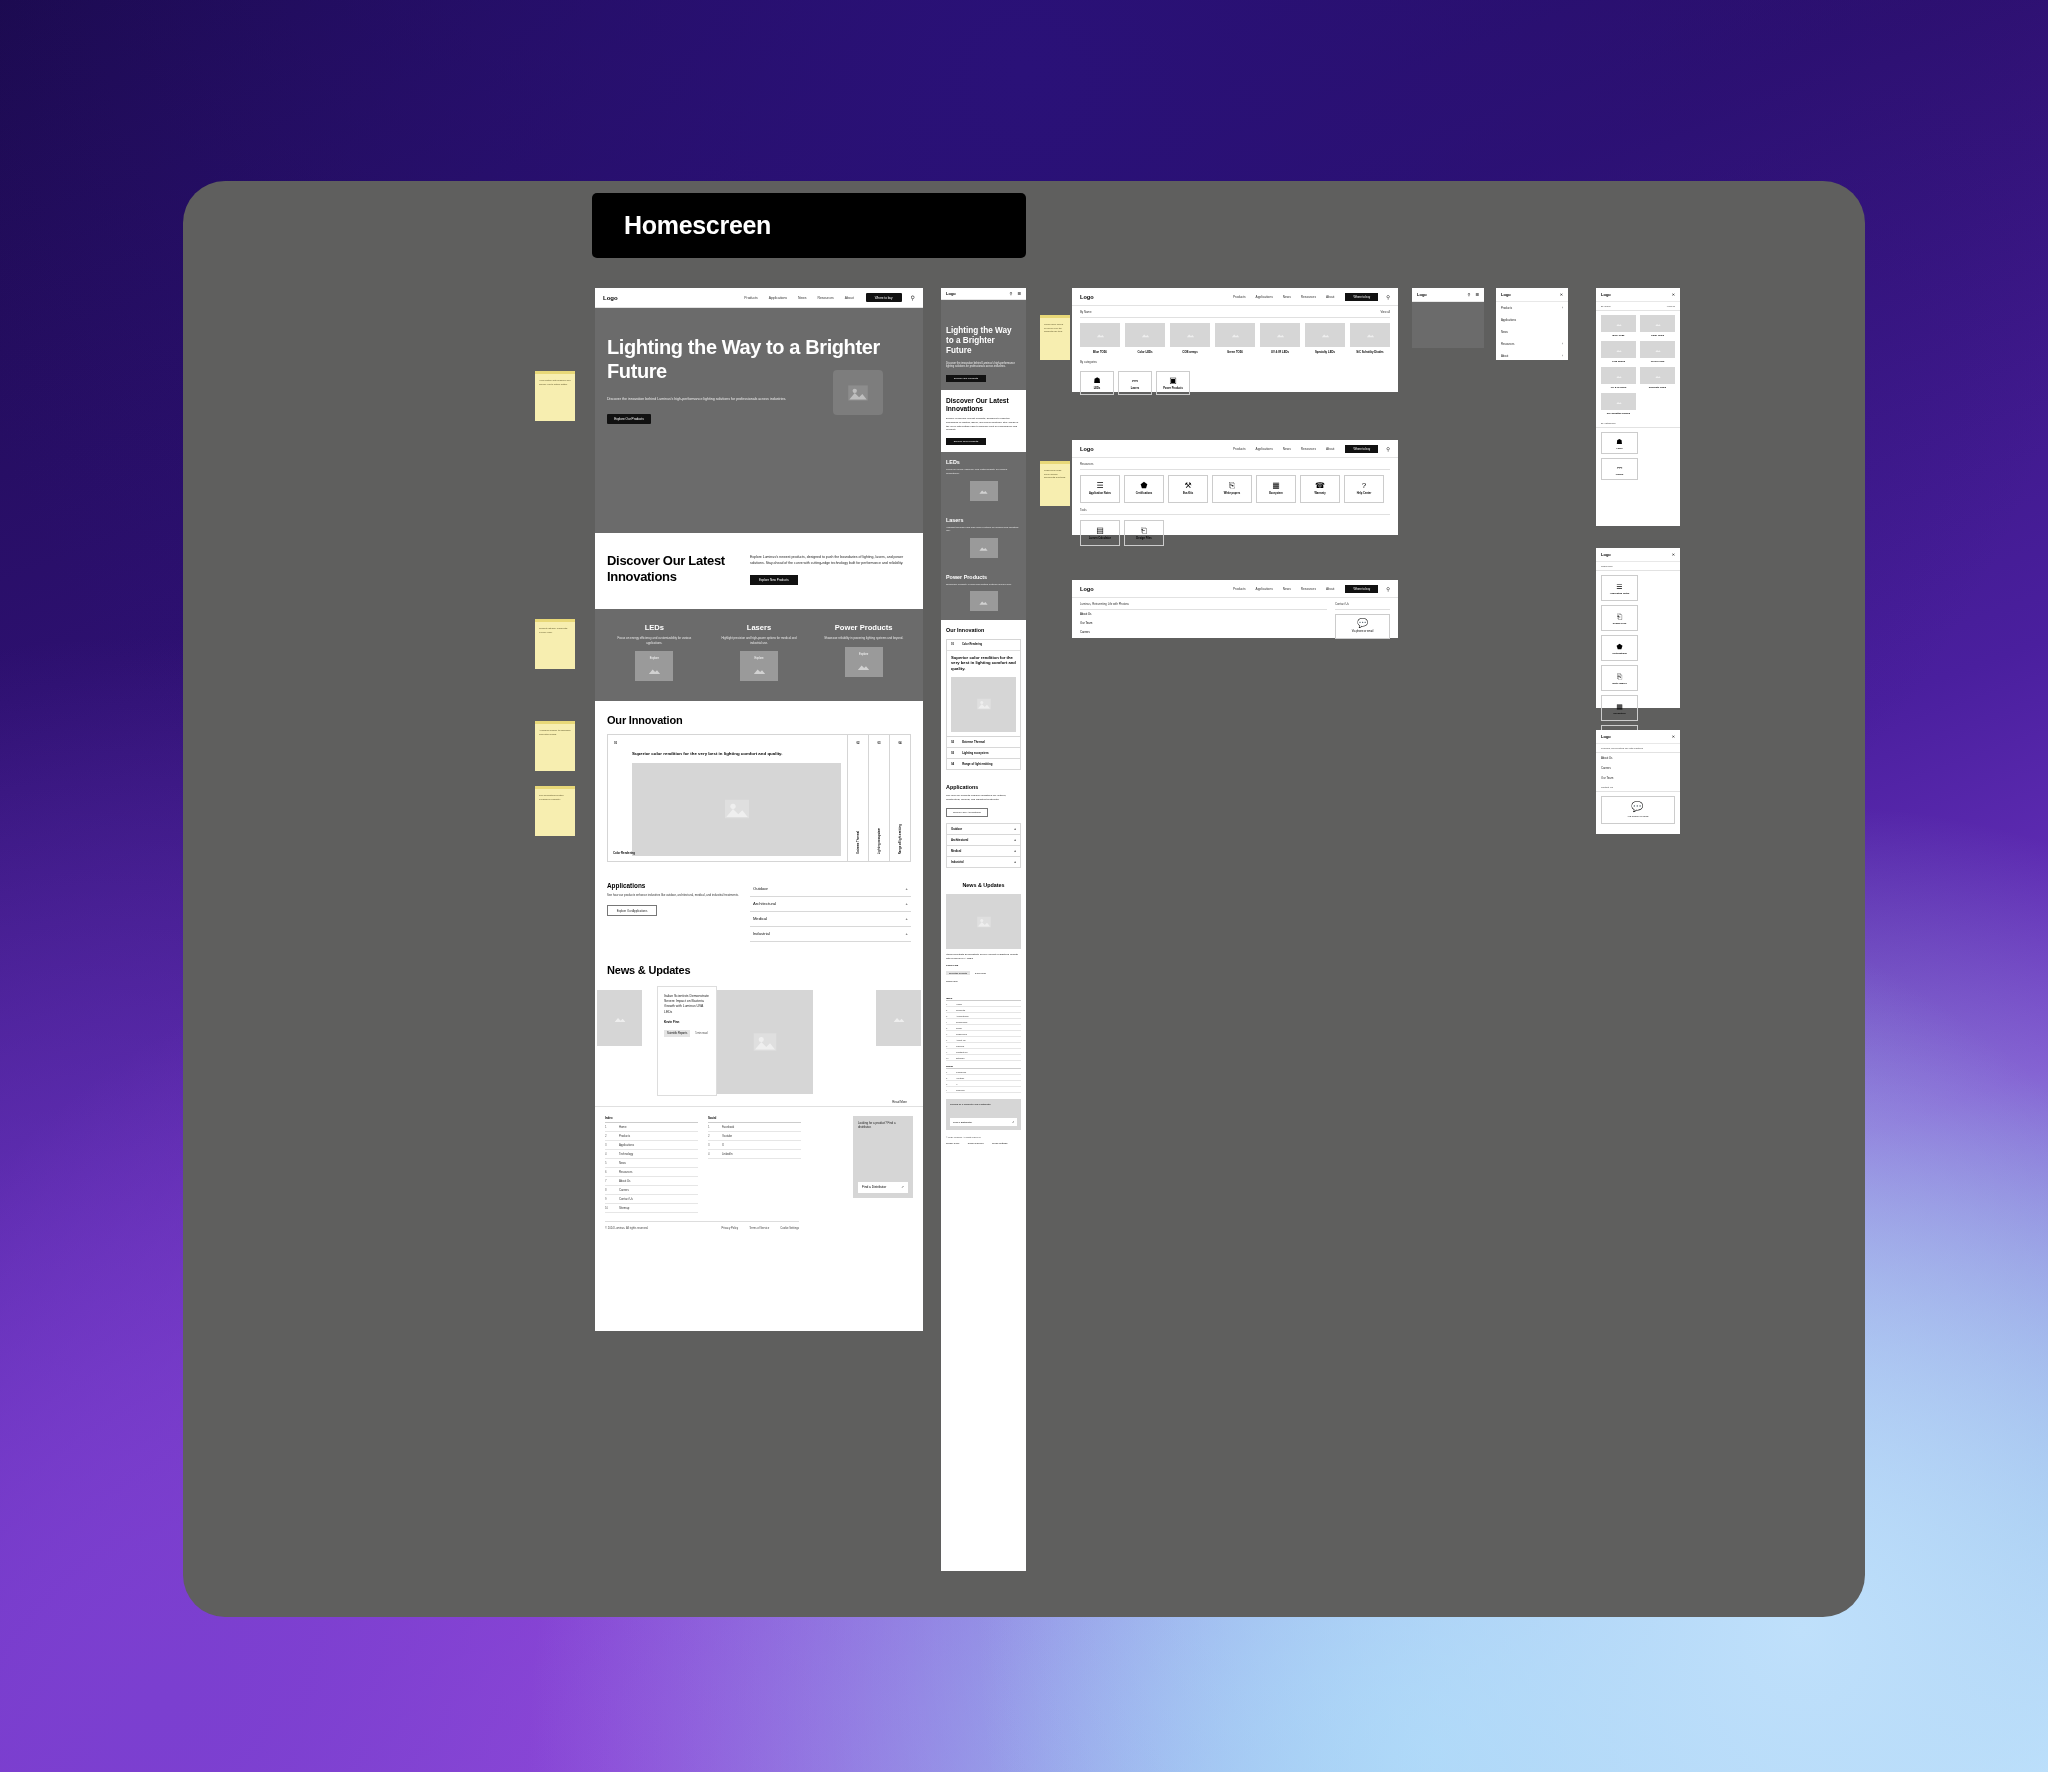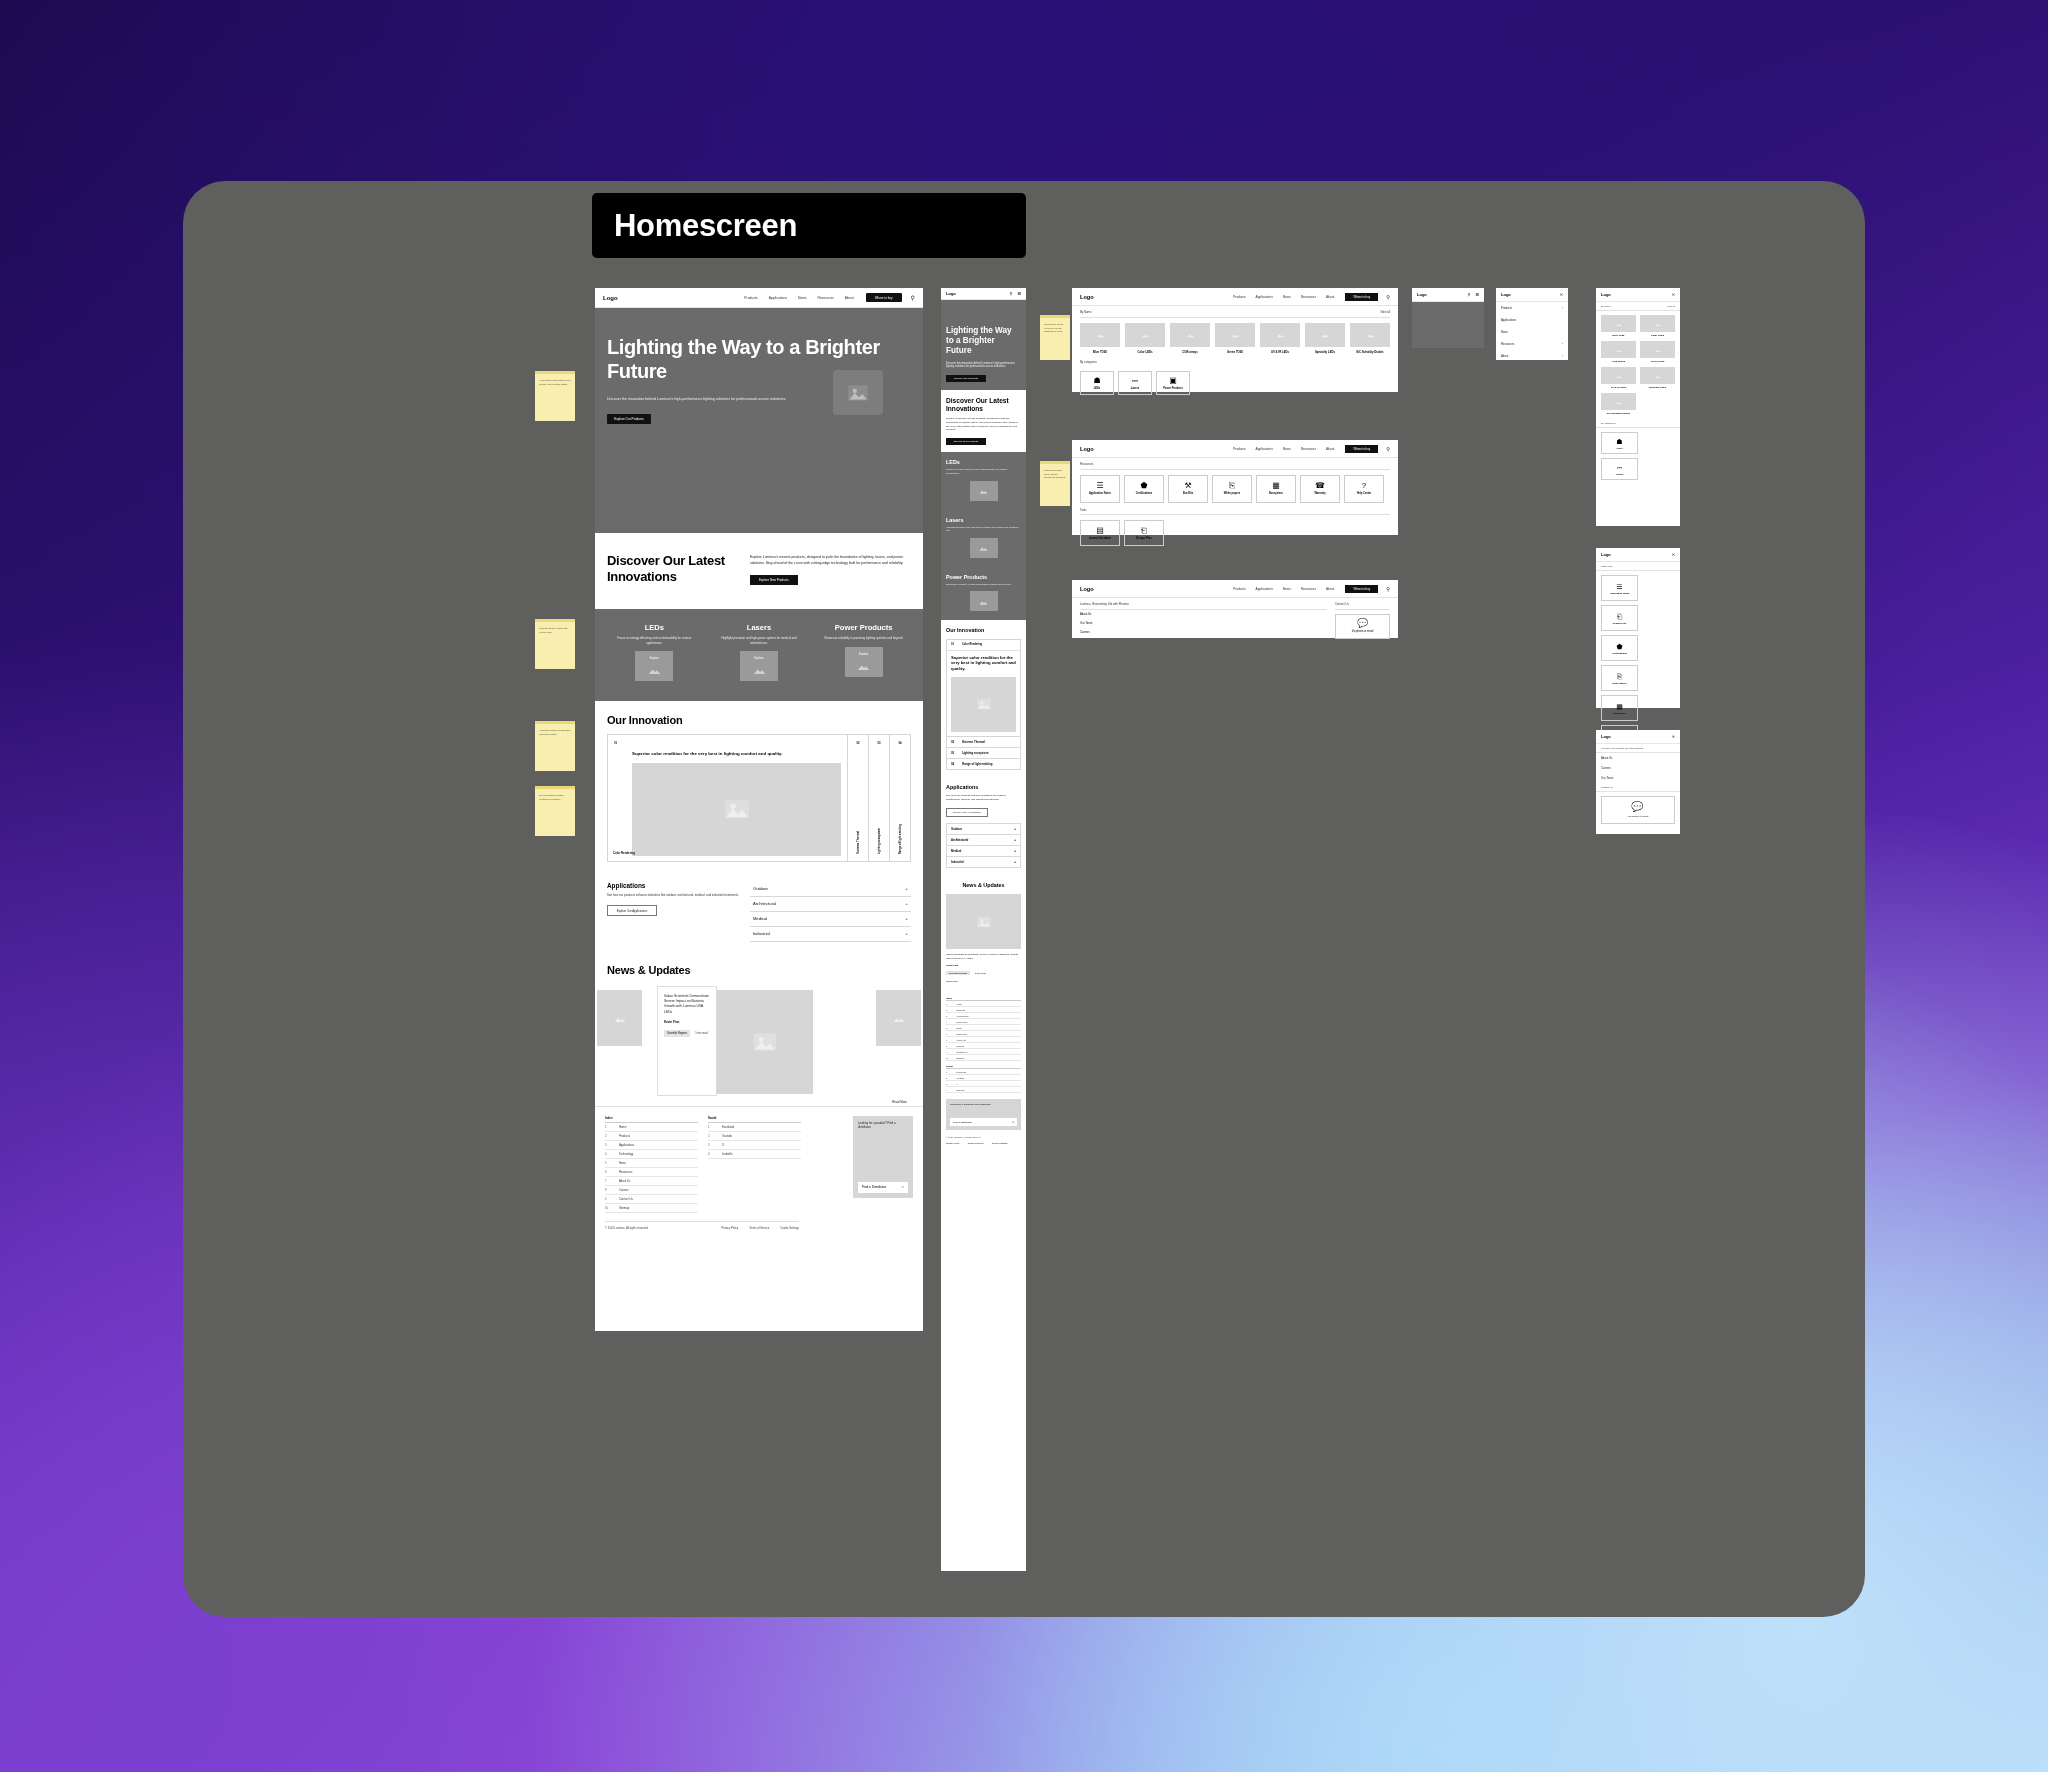--- a/index.html
+++ b/index.html
@@ -15,21 +15,21 @@
       linear-gradient(160deg,#1b0a4e 0%,#2d1070 28%,#4a1f9e 55%,#6f36c4 72%,#86a9e0 90%,#bfe3fb 100%);
   }
   .canvas{
     position:absolute;left:183px;top:181px;width:1682px;height:1436px;
     background:#5f5f5e;border-radius:42px;
   }
   .title-banner{
     position:absolute;left:592px;top:193px;width:434px;height:65px;
     background:#000;border-radius:5px;display:flex;align-items:center;
   }
-  .title-banner span{color:#fff;font-size:31px;font-weight:bold;padding-left:22px;letter-spacing:-.3px;}
+  .title-banner span{color:#fff;font-size:25px;font-weight:bold;padding-left:32px;letter-spacing:-.3px;}
 
   
   .frame{position:absolute;background:#fff;box-sizing:border-box;}
   .note{position:absolute;background:#f7eeb0;border-top:3px solid #e8d878;box-sizing:border-box;
         font-size:2.3px;line-height:1.55;color:#5a5328;padding:5px 4px;overflow:hidden;}
   .dark-btn{background:#111;color:#fff;display:flex;align-items:center;justify-content:center;}
   .out-btn{border:1px solid #777;color:#222;display:flex;align-items:center;justify-content:center;background:#fff;}
   .navrow{display:flex;align-items:center;height:100%;}
   .logo{font-weight:bold;}
 

